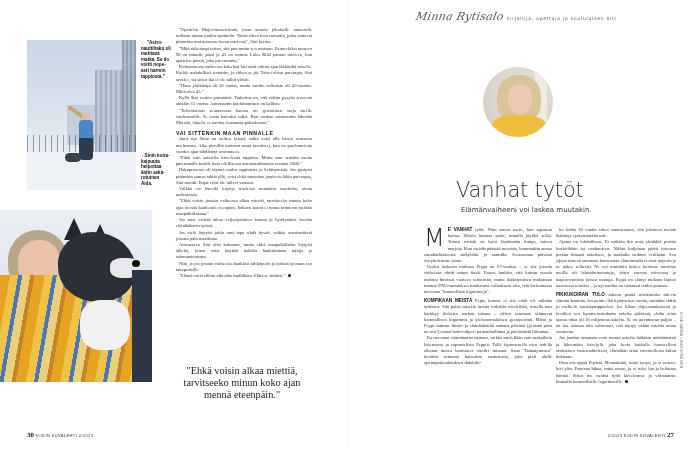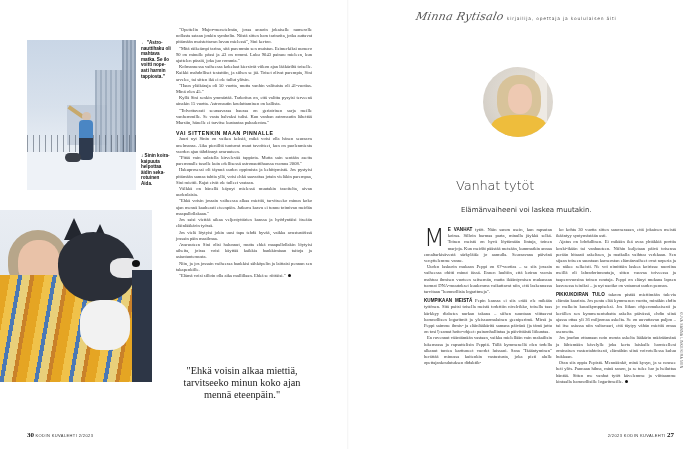--- a/index.html
+++ b/index.html
@@ -68,21 +68,21 @@
   .byline-script { font-family: "DejaVu Serif", serif; font-style: italic; font-size: 11px; color: #555; letter-spacing: 0.3px; transform: skewX(-12deg); }
   .byline-role { font-family: "DejaVu Sans", sans-serif; font-size: 4.4px; letter-spacing: 0.8px; color: #555; margin-left: 3px; margin-top: 3px; }
 
   .portrait { position: absolute; left: 483px; top: 67px; width: 70px; height: 70px; border-radius: 50%; overflow: hidden;
     background: radial-gradient(circle at 60% 40%, #e8e3dc 0%, #d9d4cc 60%, #cbc5bc 100%); }
   .portrait-window { position: absolute; left: 52px; top: 5px; width: 12px; height: 55px; background: #eeeae4; }
   .portrait-hair { position: absolute; left: 14px; top: 8px; width: 44px; height: 48px; background: #d8c39a; border-radius: 45% 45% 40% 40%; }
   .portrait-face { position: absolute; left: 25px; top: 17px; width: 24px; height: 30px; background: #eec9b2; border-radius: 45%; }
   .portrait-blazer { position: absolute; left: 8px; top: 48px; width: 56px; height: 30px; background: #eebd3c; border-radius: 40% 40% 0 0; }
 
-  .title { position: absolute; left: 456px; top: 178px; font-family: "DejaVu Sans", sans-serif; font-weight: 300; font-size: 13px; letter-spacing: -0.2px; color: #333; }
+  .title { position: absolute; left: 456px; top: 178px; font-family: "DejaVu Sans", sans-serif; font-weight: 300; font-size: 21px; letter-spacing: -0.2px; color: #333; }
   .subtitle { position: absolute; left: 461px; top: 206px; font-family: "DejaVu Sans", sans-serif; font-size: 7px; color: #333; }
 
   .col-r1 { left: 424px; top: 227px; width: 128px; }
   .col-r2 { left: 556px; top: 227px; width: 120px; }
   .dropcap { float: left; font-family: "DejaVu Sans", sans-serif; font-weight: 300; font-size: 24px; line-height: 20px; margin: 1px 3px 0 0; color: #222; }
   .leadin { font-family: "Liberation Sans", sans-serif; font-weight: 700; font-size: 4.6px; color: #111; }
   .credit { position: absolute; left: 683px; top: 312px; transform: rotate(90deg); transform-origin: left top; font-family: "Liberation Sans", sans-serif; font-size: 3.4px; letter-spacing: 0.3px; color: #666; white-space: nowrap; }
 </style>
 </head>
 <body>

